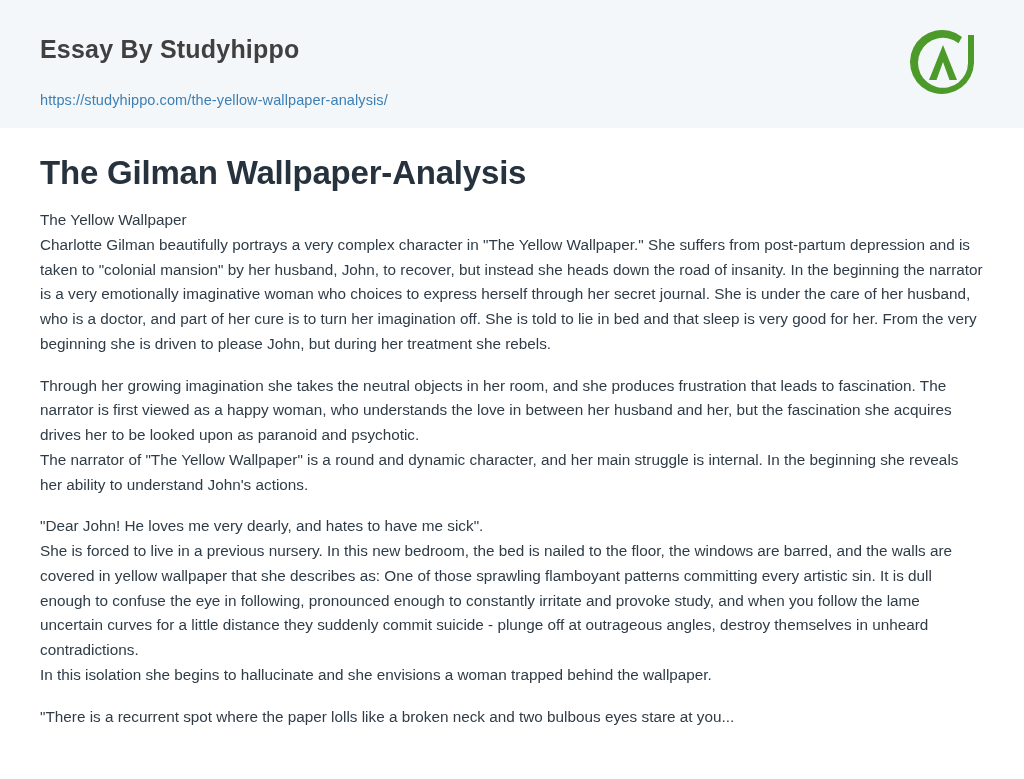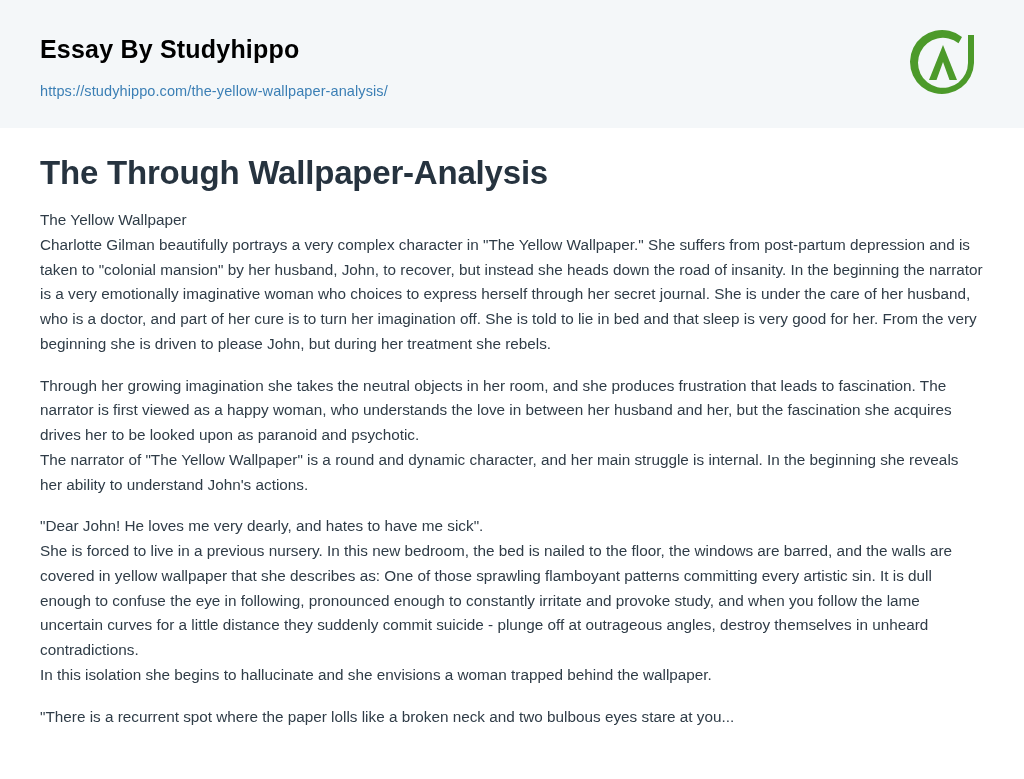--- a/index.html
+++ b/index.html
@@ -24,28 +24,28 @@
   .header {
     position: relative;
     height: 128px;
     background: #f4f7f9;
     box-sizing: border-box;
     padding: 34px 40px 0 40px;
   }
   .brand {
     font-size: 25px;
     font-weight: bold;
-    color: #000000;
+    color: #404040;
     letter-spacing: 0.2px;
     line-height: 1.2;
     margin: 0;
   }
   .source-url {
     display: block;
-    margin-top: 19px;
+    margin-top: 28px;
     font-size: 14.5px;
     color: #3b7fb5;
     text-decoration: none;
     letter-spacing: 0.1px;
   }
   .logo {
     position: absolute;
     top: 20px;
     right: 38px;
     width: 86px;
@@ -87,21 +87,21 @@
 
     <span class="logo">
       <svg width="86" height="86" viewBox="0 0 86 86" xmlns="http://www.w3.org/2000/svg">
         <path d="M62 17 A32 32 0 1 0 74 43 L74 15 L68 15 L68 43 A25 25 0 1 1 58.5 23.2 Z" fill="#4c9a2a"></path>
         <path d="M43 25 L57 60 L49.5 60 L43 42 L36.5 60 L29 60 Z" fill="#4c9a2a"></path>
       </svg>
     </span>
   </div>
 
   <div class="article">
-    <h1 class="article-title">The Through Wallpaper-Analysis</h1>
+    <h1 class="article-title">The Gilman Wallpaper-Analysis</h1>
 
     <p class="para">The Yellow Wallpaper
 Charlotte Gilman beautifully portrays a very complex character in "The Yellow Wallpaper." She suffers from post-partum depression and is taken to "colonial mansion" by her husband, John, to recover, but instead she heads down the road of insanity. In the beginning the narrator is a very emotionally imaginative woman who choices to express herself through her secret journal. She is under the care of her husband, who is a doctor, and part of her cure is to turn her imagination off. She is told to lie in bed and that sleep is very good for her. From the very beginning she is driven to please John, but during her treatment she rebels.</p>
     <p class="para">Through her growing imagination she takes the neutral objects in her room, and she produces frustration that leads to fascination. The narrator is first viewed as a happy woman, who understands the love in between her husband and her, but the fascination she acquires drives her to be looked upon as paranoid and psychotic.
 The narrator of "The Yellow Wallpaper" is a round and dynamic character, and her main struggle is internal. In the beginning she reveals her ability to understand John's actions.</p>
     <p class="para">"Dear John! He loves me very dearly, and hates to have me sick".
 She is forced to live in a previous nursery. In this new bedroom, the bed is nailed to the floor, the windows are barred, and the walls are covered in yellow wallpaper that she describes as: One of those sprawling flamboyant patterns committing every artistic sin. It is dull enough to confuse the eye in following, pronounced enough to constantly irritate and provoke study, and when you follow the lame uncertain curves for a little distance they suddenly commit suicide - plunge off at outrageous angles, destroy themselves in unheard contradictions.
 In this isolation she begins to hallucinate and she envisions a woman trapped behind the wallpaper.</p>
     <p class="para">"There is a recurrent spot where the paper lolls like a broken neck and two bulbous eyes stare at you...</p>
   </div>

